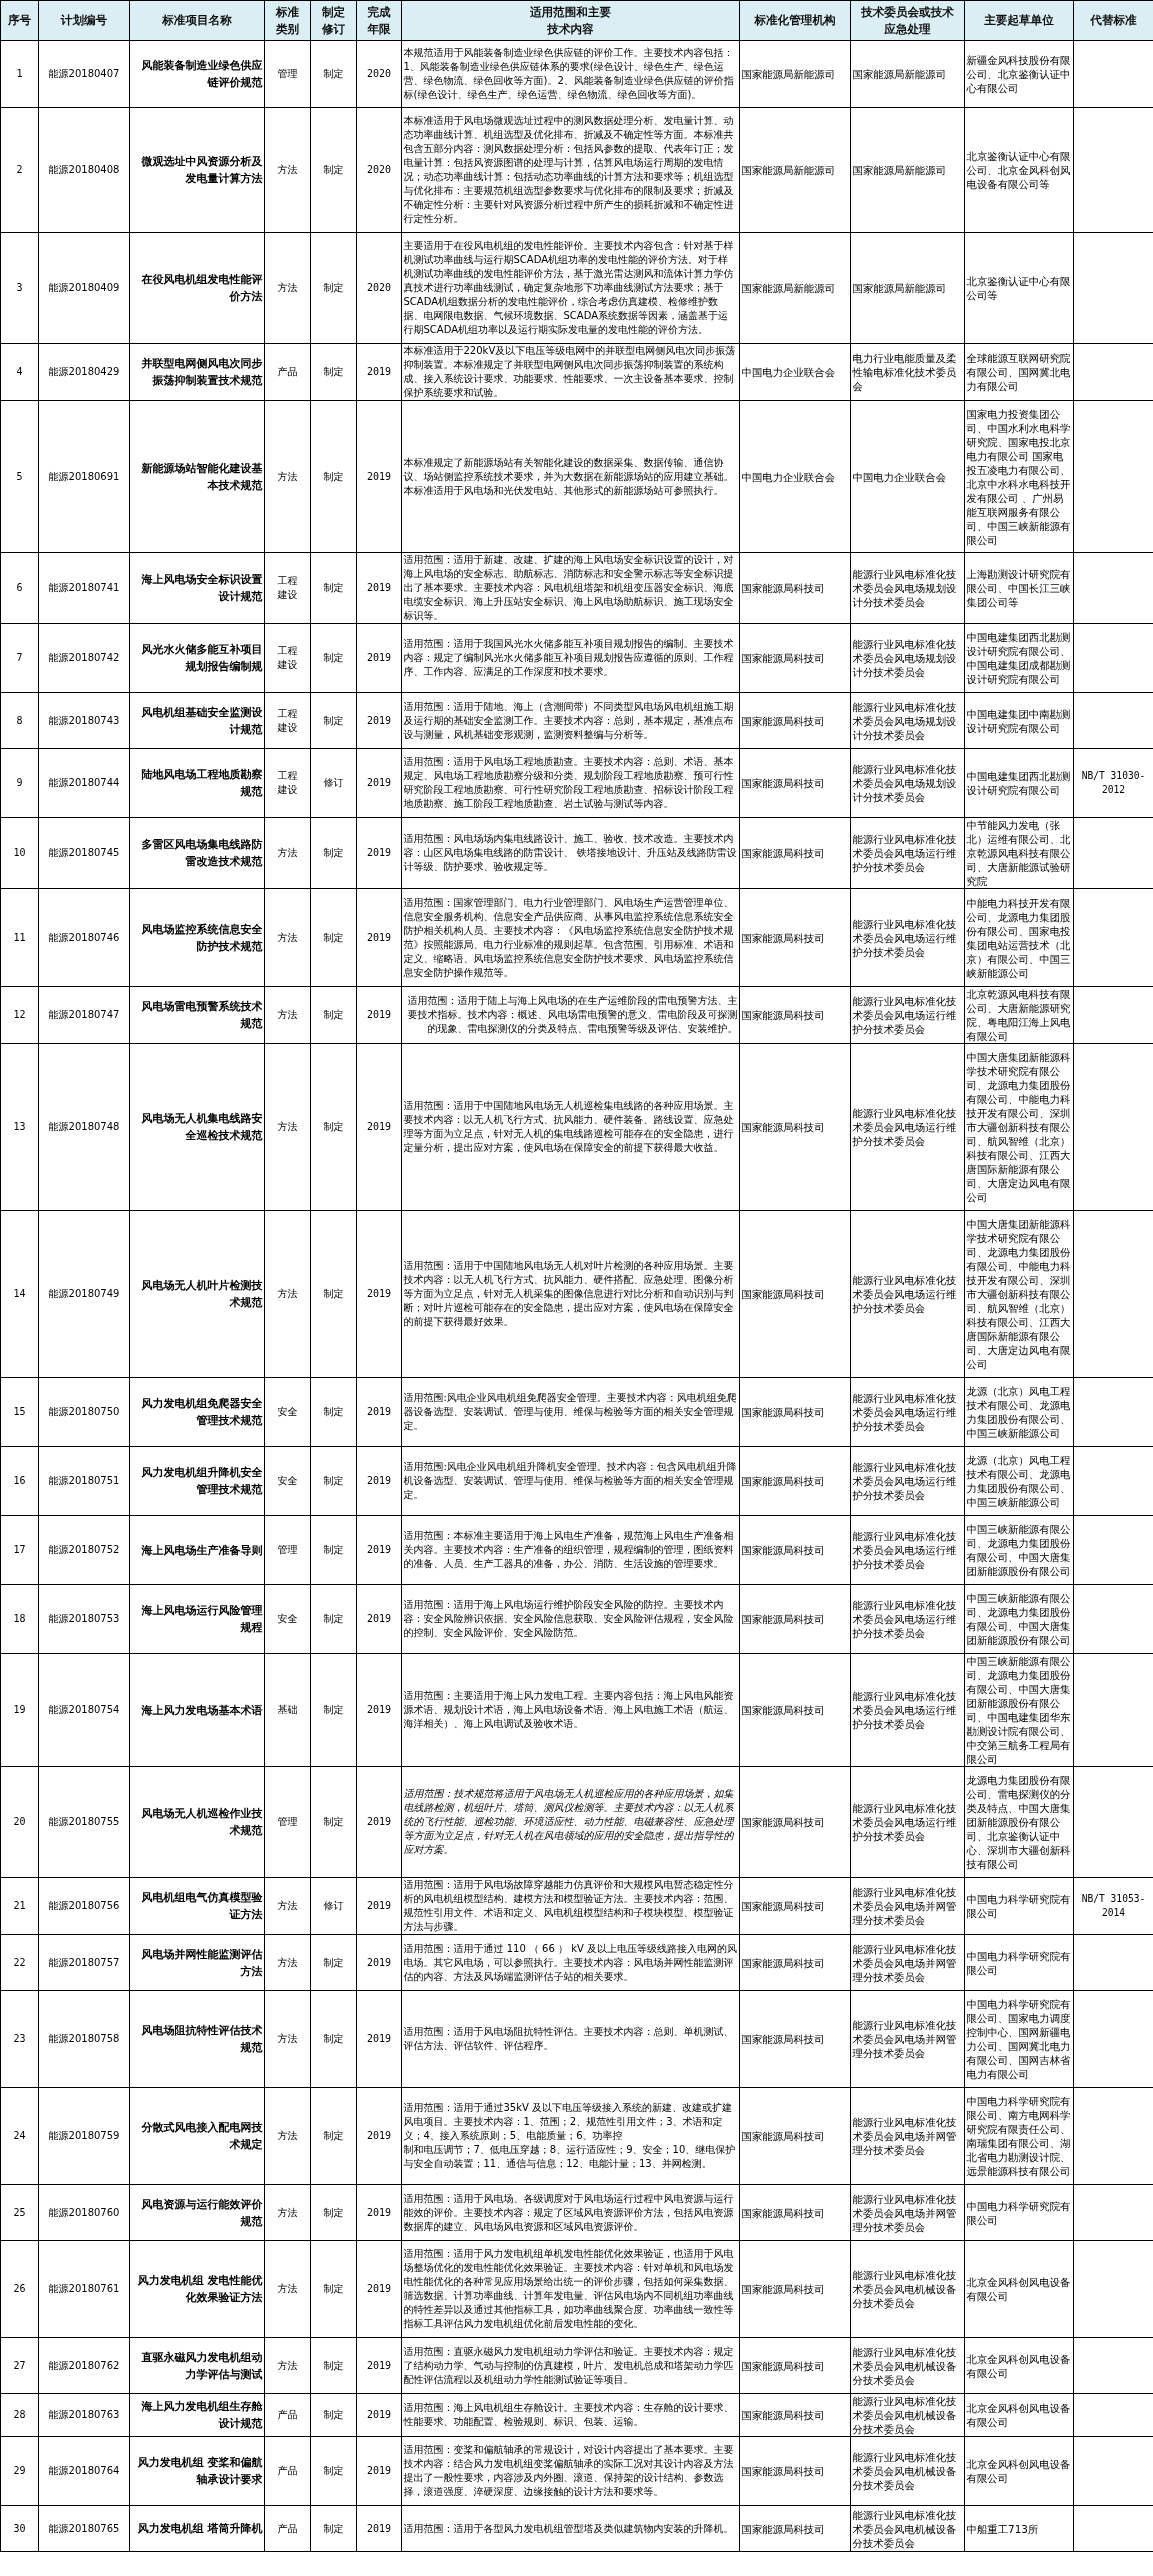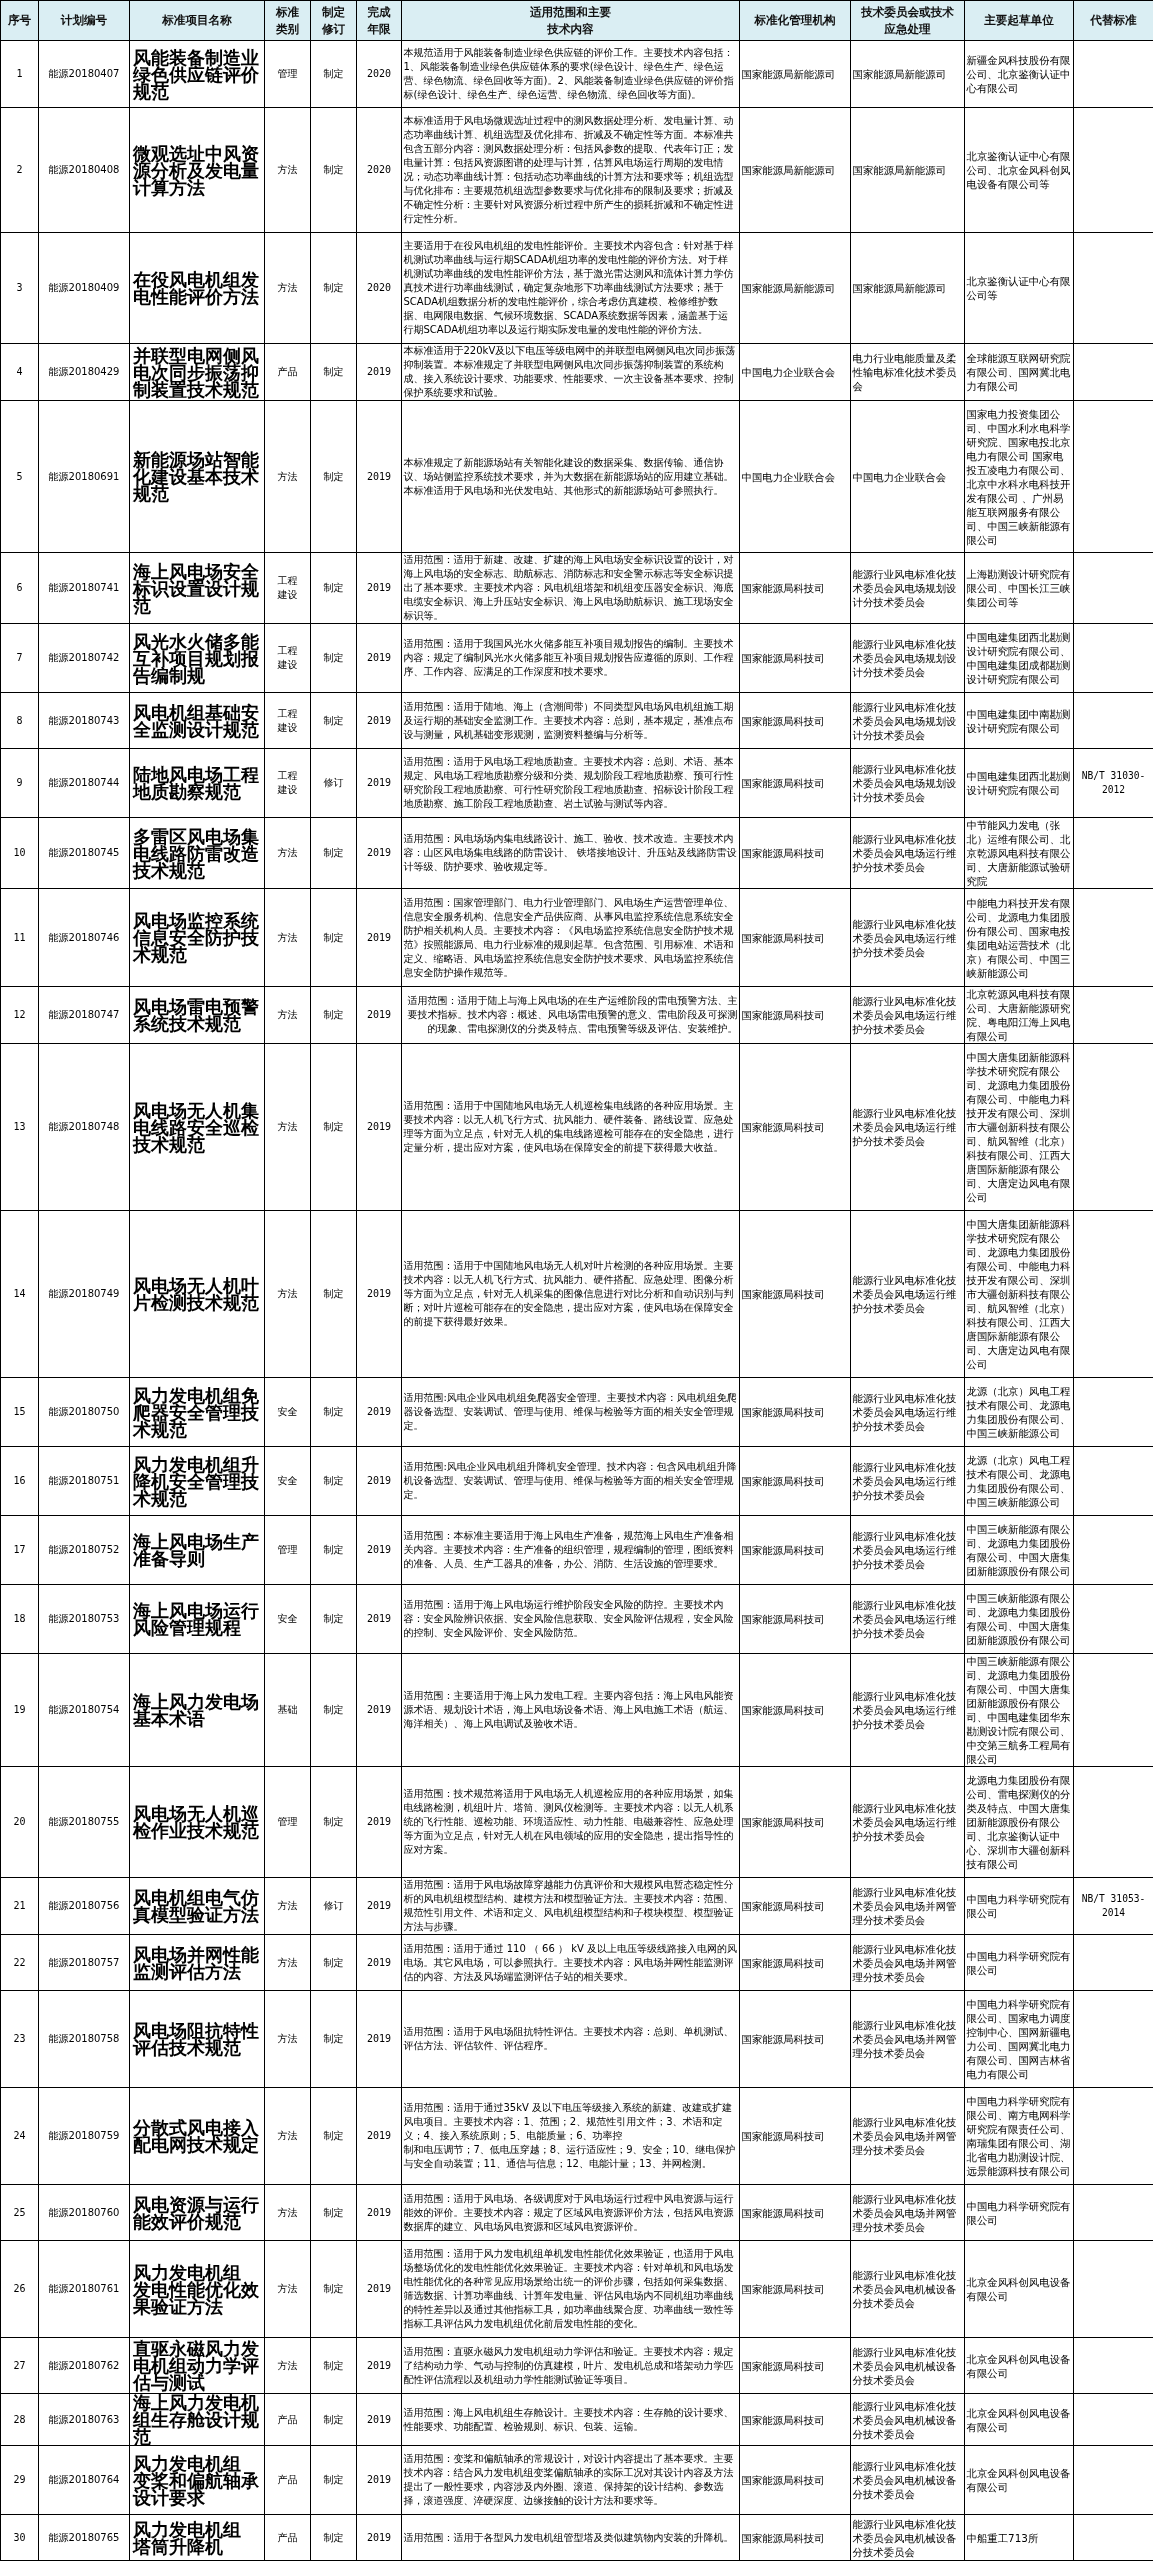--- a/index.html
+++ b/index.html
@@ -7,21 +7,21 @@
   .sheet { position: absolute; left: 0; top: 0; width: 1153px; }
   .title-bar { height: 37px; background: #daeef3; border-top: 1.5px solid #c5d9f1; border-left: 1.5px solid #c5d9f1; border-right: 1.5px solid #c5d9f1; box-sizing: border-box; display: flex; align-items: center; justify-content: center; }
   .title-text { color: #ff0000; font-family: "DejaVu Serif", serif; font-weight: bold; font-size: 13px; letter-spacing: 0.4px; }
   table { border-collapse: collapse; table-layout: fixed; width: 1153px; }
   th, td { border: 1.2px solid #000; padding: 0 1.5px; box-sizing: border-box; overflow: hidden; }
   th { background: #daeef3; font-weight: bold; font-size: 11.6px; text-align: center; line-height: 17px; height: 40px; color: #111; }
   td { font-size: 10px; line-height: 14px; color: #000; vertical-align: middle; }
   td.c { text-align: center; }
   td.num { text-align: center; font-family: "DejaVu Sans Mono", monospace; font-size: 10px; }
   td.code { text-align: center; font-size: 10px; white-space: nowrap; }
-  td.name { font-weight: bold; font-size: 18px; line-height: 17px; text-align: left; padding-left: 3.1px; }
+  td.name { font-weight: bold; font-size: 11px; line-height: 17px; text-align: right; padding-left: 3.1px; }
   td.desc { text-align: left; font-size: 10px; line-height: 14px; vertical-align: middle; }
   td.org { text-align: left; font-size: 10.4px; line-height: 14px; }
   td.draft { text-align: left; font-size: 10.4px; line-height: 14px; }
   td.repl { text-align: center; font-family: "DejaVu Sans Mono", monospace; font-size: 9.6px; line-height: 14px; }
 </style>
 </head>
 <body>
 
 <div class="sheet">
   <table>
@@ -310,21 +310,21 @@
           <td class="draft">中国三峡新能源有限公司、龙源电力集团股份有限公司、中国大唐集团新能源股份有限公司、中国电建集团华东勘测设计院有限公司、中交第三航务工程局有限公司</td>
           <td class="repl"></td>
         </tr>
         <tr style="height: 111px;">
           <td class="num">20</td>
           <td class="code">能源20180755</td>
           <td class="name">风电场无人机巡检作业技术规范</td>
           <td class="c" style="white-space: pre-line;">管理</td>
           <td class="c">制定</td>
           <td class="num">2019</td>
-          <td class="desc" style="white-space: pre-line;">适用范围：技术规范将适用于风电场无人机巡检应用的各种应用场景，如集电线路检测，机组叶片、塔筒、测风仪检测等。主要技术内容：以无人机系统的飞行性能、巡检功能、环境适应性、动力性能、电磁兼容性、应急处理等方面为立足点，针对无人机在风电领域的应用的安全隐患，提出指导性的应对方案。</td>
+          <td class="desc" style="white-space: pre-line; font-style: italic;">适用范围：技术规范将适用于风电场无人机巡检应用的各种应用场景，如集电线路检测，机组叶片、塔筒、测风仪检测等。主要技术内容：以无人机系统的飞行性能、巡检功能、环境适应性、动力性能、电磁兼容性、应急处理等方面为立足点，针对无人机在风电领域的应用的安全隐患，提出指导性的应对方案。</td>
           <td class="org">国家能源局科技司</td>
           <td class="org">能源行业风电标准化技术委员会风电场运行维护分技术委员会</td>
           <td class="draft">龙源电力集团股份有限公司、雷电探测仪的分类及特点、中国大唐集团新能源股份有限公司、北京鉴衡认证中心、深圳市大疆创新科技有限公司</td>
           <td class="repl"></td>
         </tr>
         <tr style="height: 56px;">
           <td class="num">21</td>
           <td class="code">能源20180756</td>
           <td class="name">风电机组电气仿真模型验证方法</td>
           <td class="c" style="white-space: pre-line;">方法</td>

